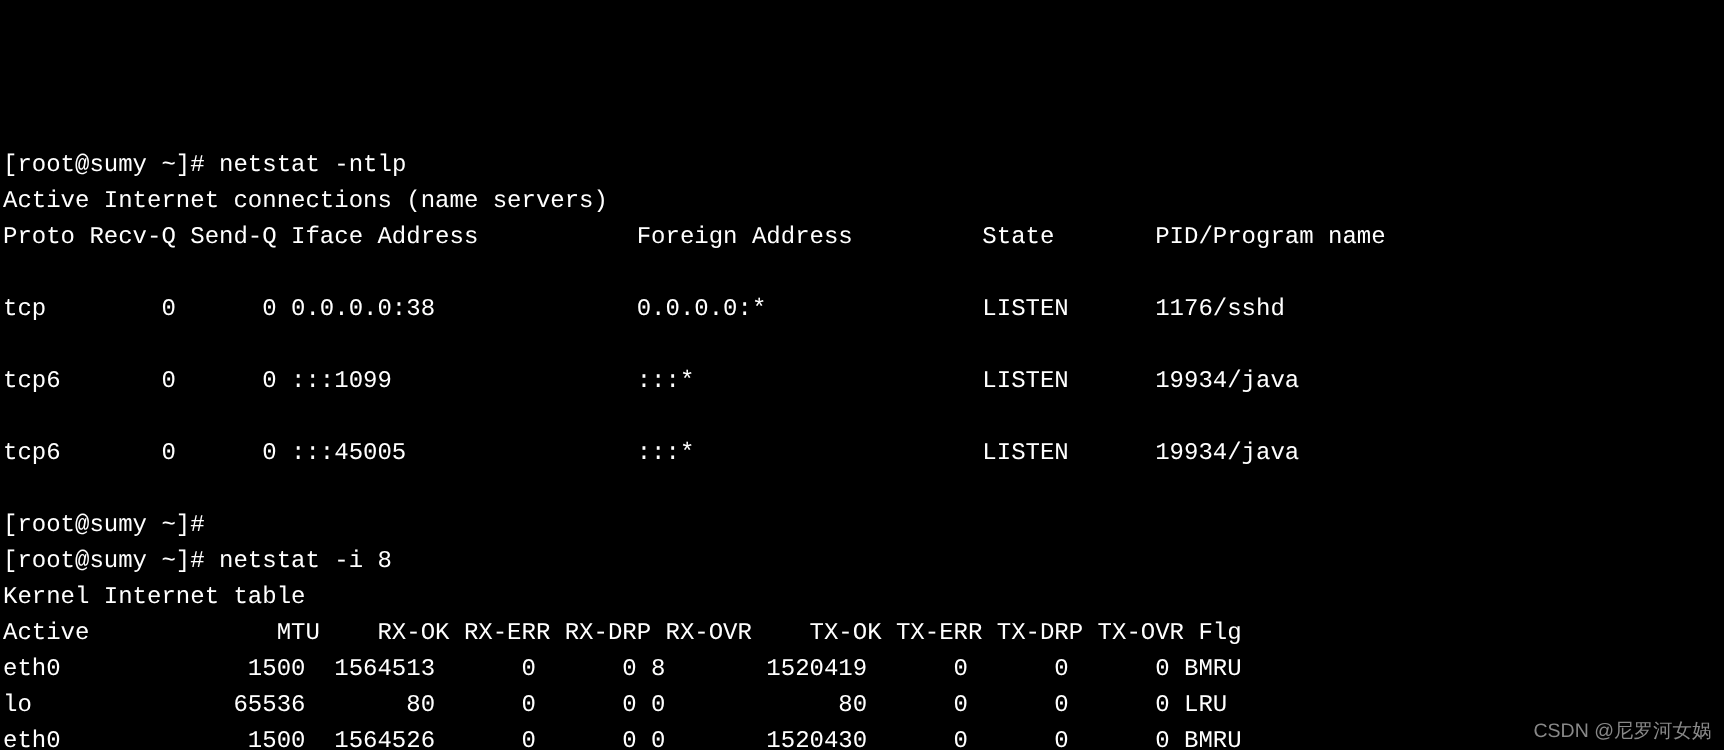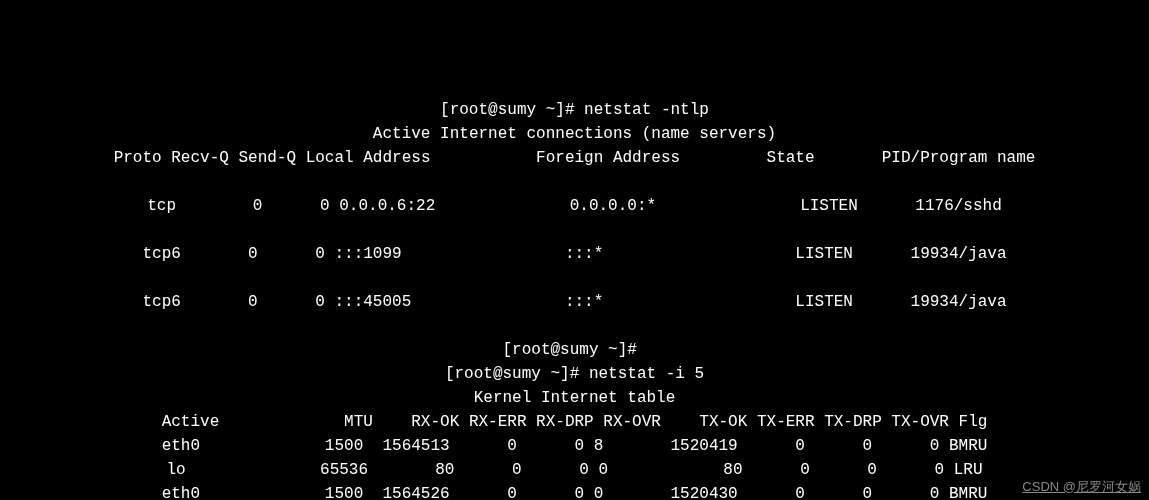--- a/index.html
+++ b/index.html
@@ -1,19 +1,18 @@
 <!DOCTYPE html>
 <html><head>
   <meta charset="utf-8">
   <style>
     * {
       margin: 0;
       padding: 0;
       box-sizing: border-box;
-      text-align: center;
     }
     body {
       background: #000;
       color: #fff;
       font-family: 'Courier New', monospace;
       font-size: 16px;
       line-height: 1.5;
       padding: 2px;
       white-space: pre;
       width: 1149px;
@@ -21,40 +20,39 @@
       overflow: hidden;
       position: relative;
     }
     .watermark {
       position: absolute;
       bottom: 4px;
       right: 8px;
       color: #888;
       font-size: 13px;
       font-family: sans-serif;
-      text-decoration: underline;
     }
   </style>
 </head>
 <body>
 
 
 
 <span><span>[root@sumy ~]# </span><span>netstat -ntlp</span></span>
 <span>Active Internet connections (name servers)</span>
-<span>Proto Recv-Q Send-Q Local Address           Foreign Address         State       PID/Program name</span>
+<span>Proto Recv-Q Send-Q Iface Address           Foreign Address         State       PID/Program name</span>
 
-<span>tcp        0      0 0.0.0.6:22              0.0.0.0:*               LISTEN      1176/sshd</span>
+<span>tcp        0      0 0.0.0.0:38              0.0.0.0:*               LISTEN      1176/sshd</span>
 
 <span>tcp6       0      0 :::1099                 :::*                    LISTEN      19934/java</span>
 
 <span>tcp6       0      0 :::45005                :::*                    LISTEN      19934/java</span>
 
 <span>[root@sumy ~]# </span>
-<span><span>[root@sumy ~]# </span><span>netstat -i 5</span></span>
+<span><span>[root@sumy ~]# </span><span>netstat -i 8</span></span>
 <span>Kernel Internet table</span>
 <span>Active             MTU    RX-OK RX-ERR RX-DRP RX-OVR    TX-OK TX-ERR TX-DRP TX-OVR Flg</span>
 <span>eth0             1500  1564513      0      0 8       1520419      0      0      0 BMRU</span>
 <span>lo              65536       80      0      0 0            80      0      0      0 LRU</span>
 <span>eth0             1500  1564526      0      0 0       1520430      0      0      0 BMRU</span>
 
 
 
 
 <div class="watermark">CSDN @尼罗河女娲</div>

